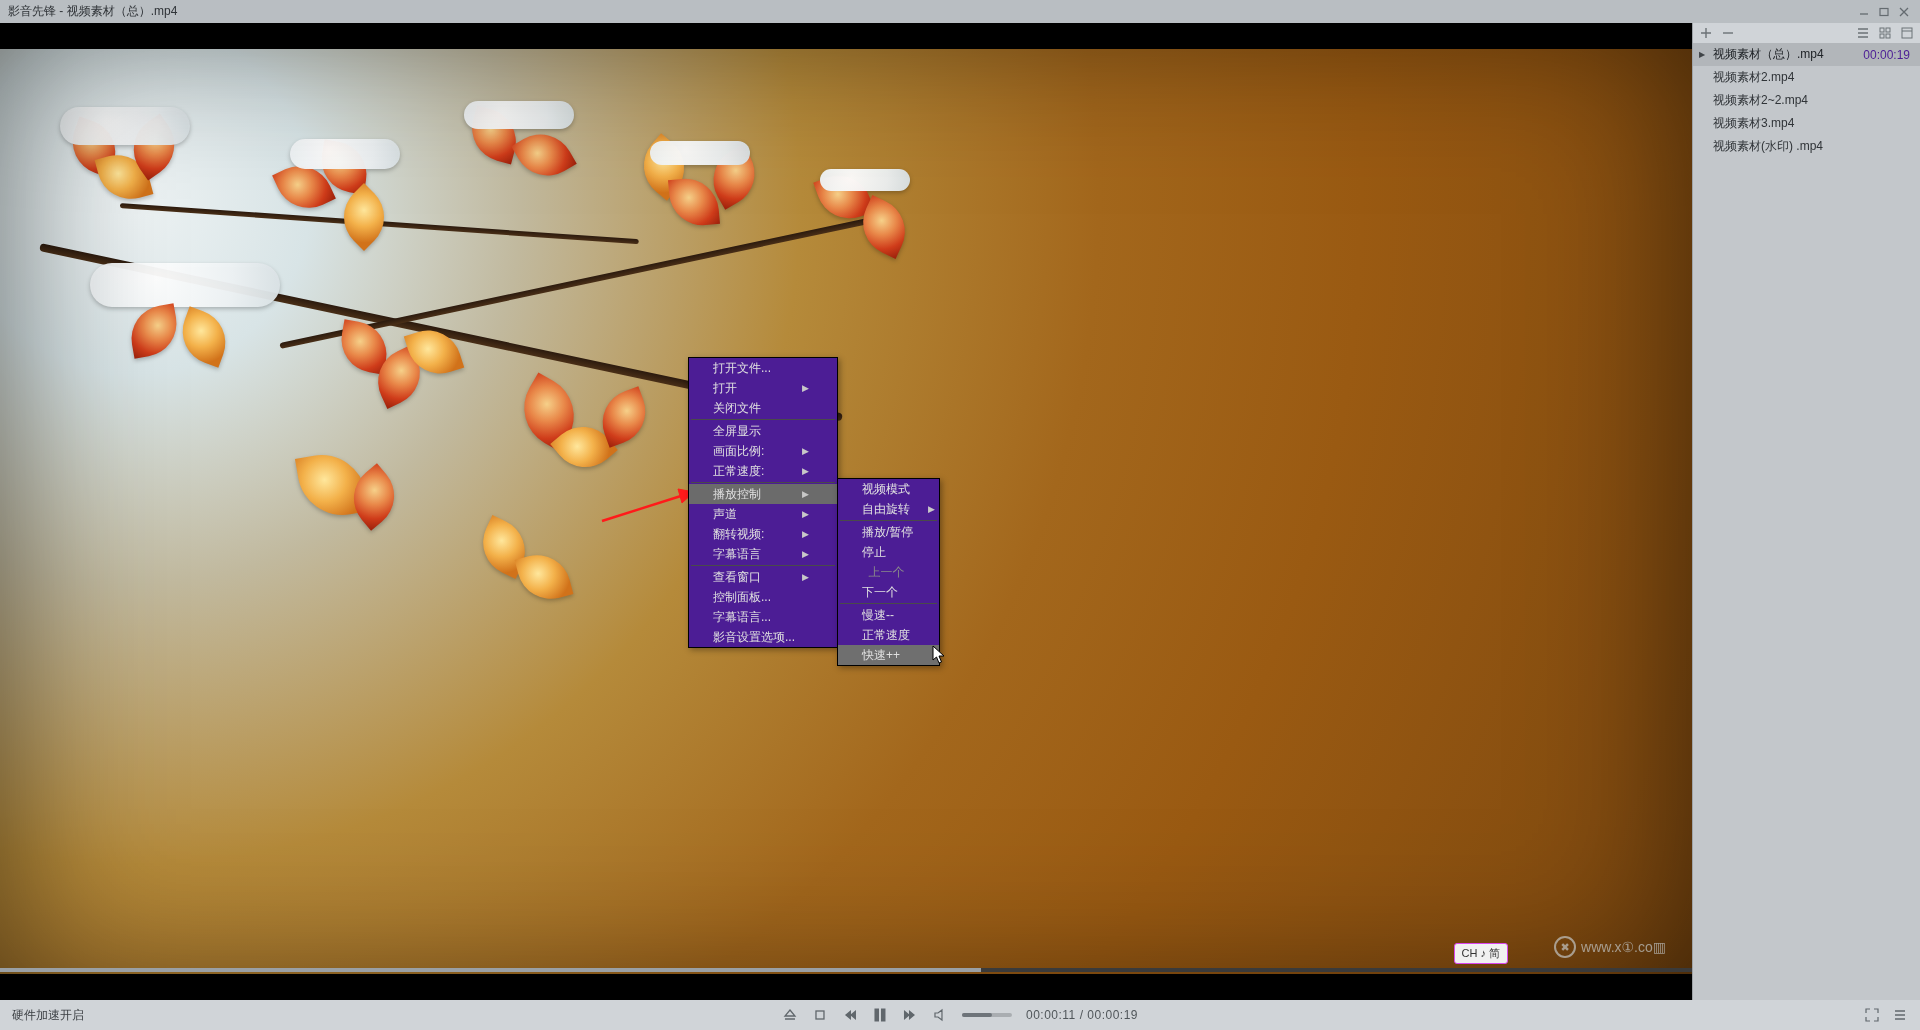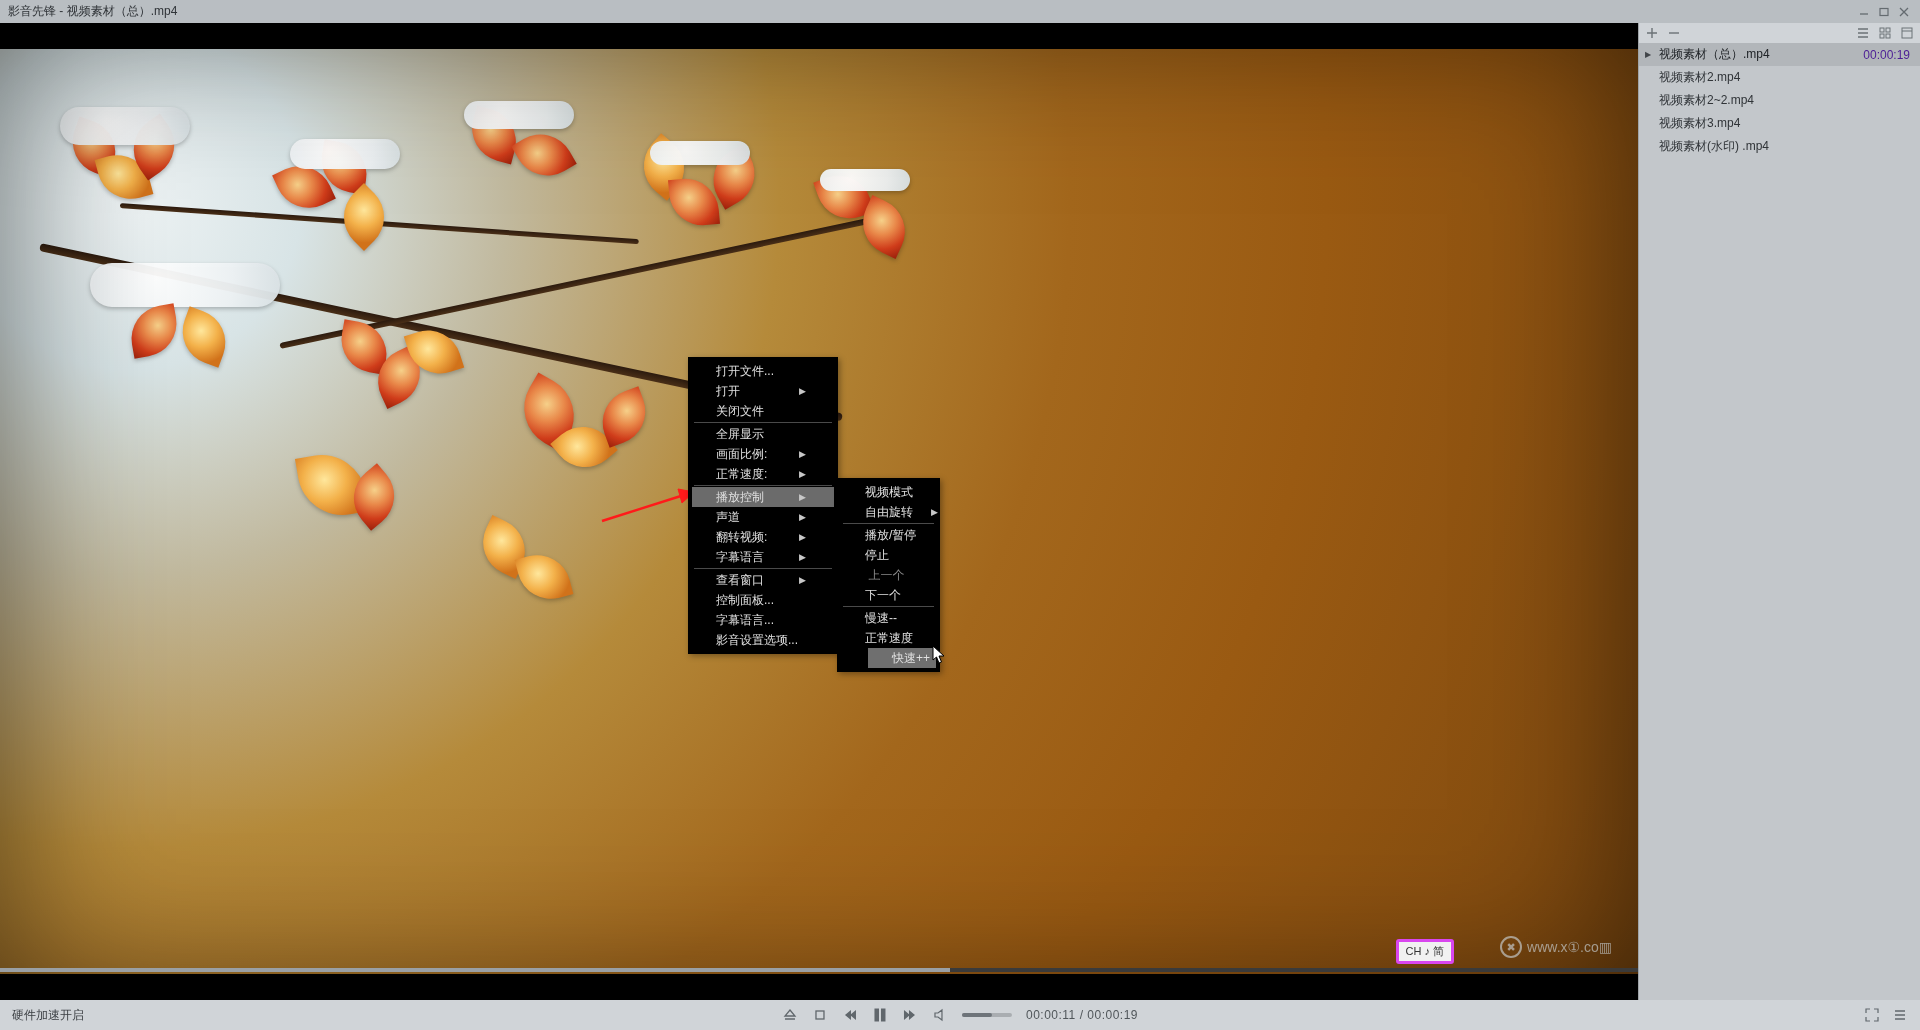--- a/index.html
+++ b/index.html
@@ -36,28 +36,28 @@
 
   
   .red-arrow { position: absolute; stroke: #ff1a1a; fill: #ff1a1a; }
 
   
   .watermark { position: absolute; right: 26px; bottom: 42px; opacity: .65; color: #c9d0d4; display: flex; align-items: center; gap: 5px; font-size: 14px; }
   .wm-ico { width: 22px; height: 22px; border-radius: 50%; border: 2px solid #c9d0d4; display: flex; align-items: center; justify-content: center; }
   .wm-ico::after { content: "✖"; font-size: 11px; }
 
   
-  .ch-badge { position: absolute; right: 184px; bottom: 36px; background: #f1f1f1; color: #333; border: 3px solid #d946ef; border-radius: 3px; padding: 2px 7px; font-size: 11px; display: flex; gap: 4px; align-items: center; }
+  .ch-badge { position: absolute; right: 184px; bottom: 36px; background: #f1f1f1; color: #333; border: 1px solid #d946ef; border-radius: 3px; padding: 2px 7px; font-size: 11px; display: flex; gap: 4px; align-items: center; }
 
   
   .progress-row { position: absolute; left: 0; right: 0; bottom: 28px; height: 4px; background: #3a3a3a; }
   .progress-fill { height: 100%; background: #9aa0a5; }
 
   
-  .sidebar { width: 282px; background: #d0d4d8; display: flex; flex-direction: column; border-left: 1px solid #9fa4a8; }
+  .sidebar { width: 228px; background: #d0d4d8; display: flex; flex-direction: column; border-left: 1px solid #9fa4a8; }
   .side-toolbar { height: 20px; display: flex; align-items: center; justify-content: space-between; padding: 0 6px; color: #6b7276; }
   .side-toolbar .grp { display: flex; gap: 8px; }
   .side-ico { width: 14px; height: 14px; display: flex; align-items: center; justify-content: center; }
   .playlist { flex: 1; background: #c3c7cb; }
   .pl-item { display: flex; align-items: center; justify-content: space-between; padding: 3px 10px 3px 20px; color: #303438; }
   .pl-item.selected { background: #b2b6ba; color: #202428; }
   .pl-item.selected::before { content: "▶"; position: absolute; margin-left: -14px; font-size: 8px; color: #404448; }
   .pl-item .dur { color: #4c1d95; }
 
   
@@ -65,25 +65,25 @@
   .hw-text { flex: 0 0 auto; color:#3a3e42; font-size:12px; }
   .center-ctrls { position:absolute; left:50%; transform:translateX(-50%); display:flex; align-items:center; gap:14px; }
   .ctrl-ico { width:16px; height:16px; display:flex; align-items:center; justify-content:center; color:#60676c; }
   .ctrl-ico svg { stroke:#60676c; fill:#60676c; }
   .vol-track { width:50px; height:4px; background:#a9adb1; position:relative; border-radius:2px; }
   .vol-fill { height:100%; width:60%; background:#6e747a; border-radius:2px; }
   .time-text { color:#50565a; letter-spacing:.5px; }
   .right-ctrls { margin-left:auto; display:flex; gap:12px; align-items:center; }
 
   
-  .ctx { position:absolute; background:#000000; border:4px solid #000000; box-shadow:2px 2px 6px rgba(0,0,0,.35); color:#e0e0e0; }
+  .ctx { position:absolute; background:#4c1d95; border:1px solid #000000; box-shadow:2px 2px 6px rgba(0,0,0,.35); color:#e0e0e0; }
   .ctx-item { height:20px; padding:0 28px 0 24px; display:flex; align-items:center; justify-content:space-between; white-space:nowrap; }
   .ctx-item.disabled { color:#8a8a8a;justify-content:center; }
   .ctx-item.sel { background:#6b6b6b; }
-  .ctx-item.hl { background:#6f6f6f;margin-left:27px; }
+  .ctx-item.hl { background:#6f6f6f; }
   .ctx-item .arrow { font-size:9px; color:#c8c8c8; margin-left:18px; }
   .ctx-sep { height:1px; background:#4a4a4a; margin:1px 2px; }
   .ctx.main { left:688px; top:357px; width:150px; }
   .ctx.sub  { left:837px; top:478px; width:103px; }
 
   .cursor { position:absolute; left:932px; top:645px; pointer-events:none; }
 </style>
 </head>
 <body>
 

